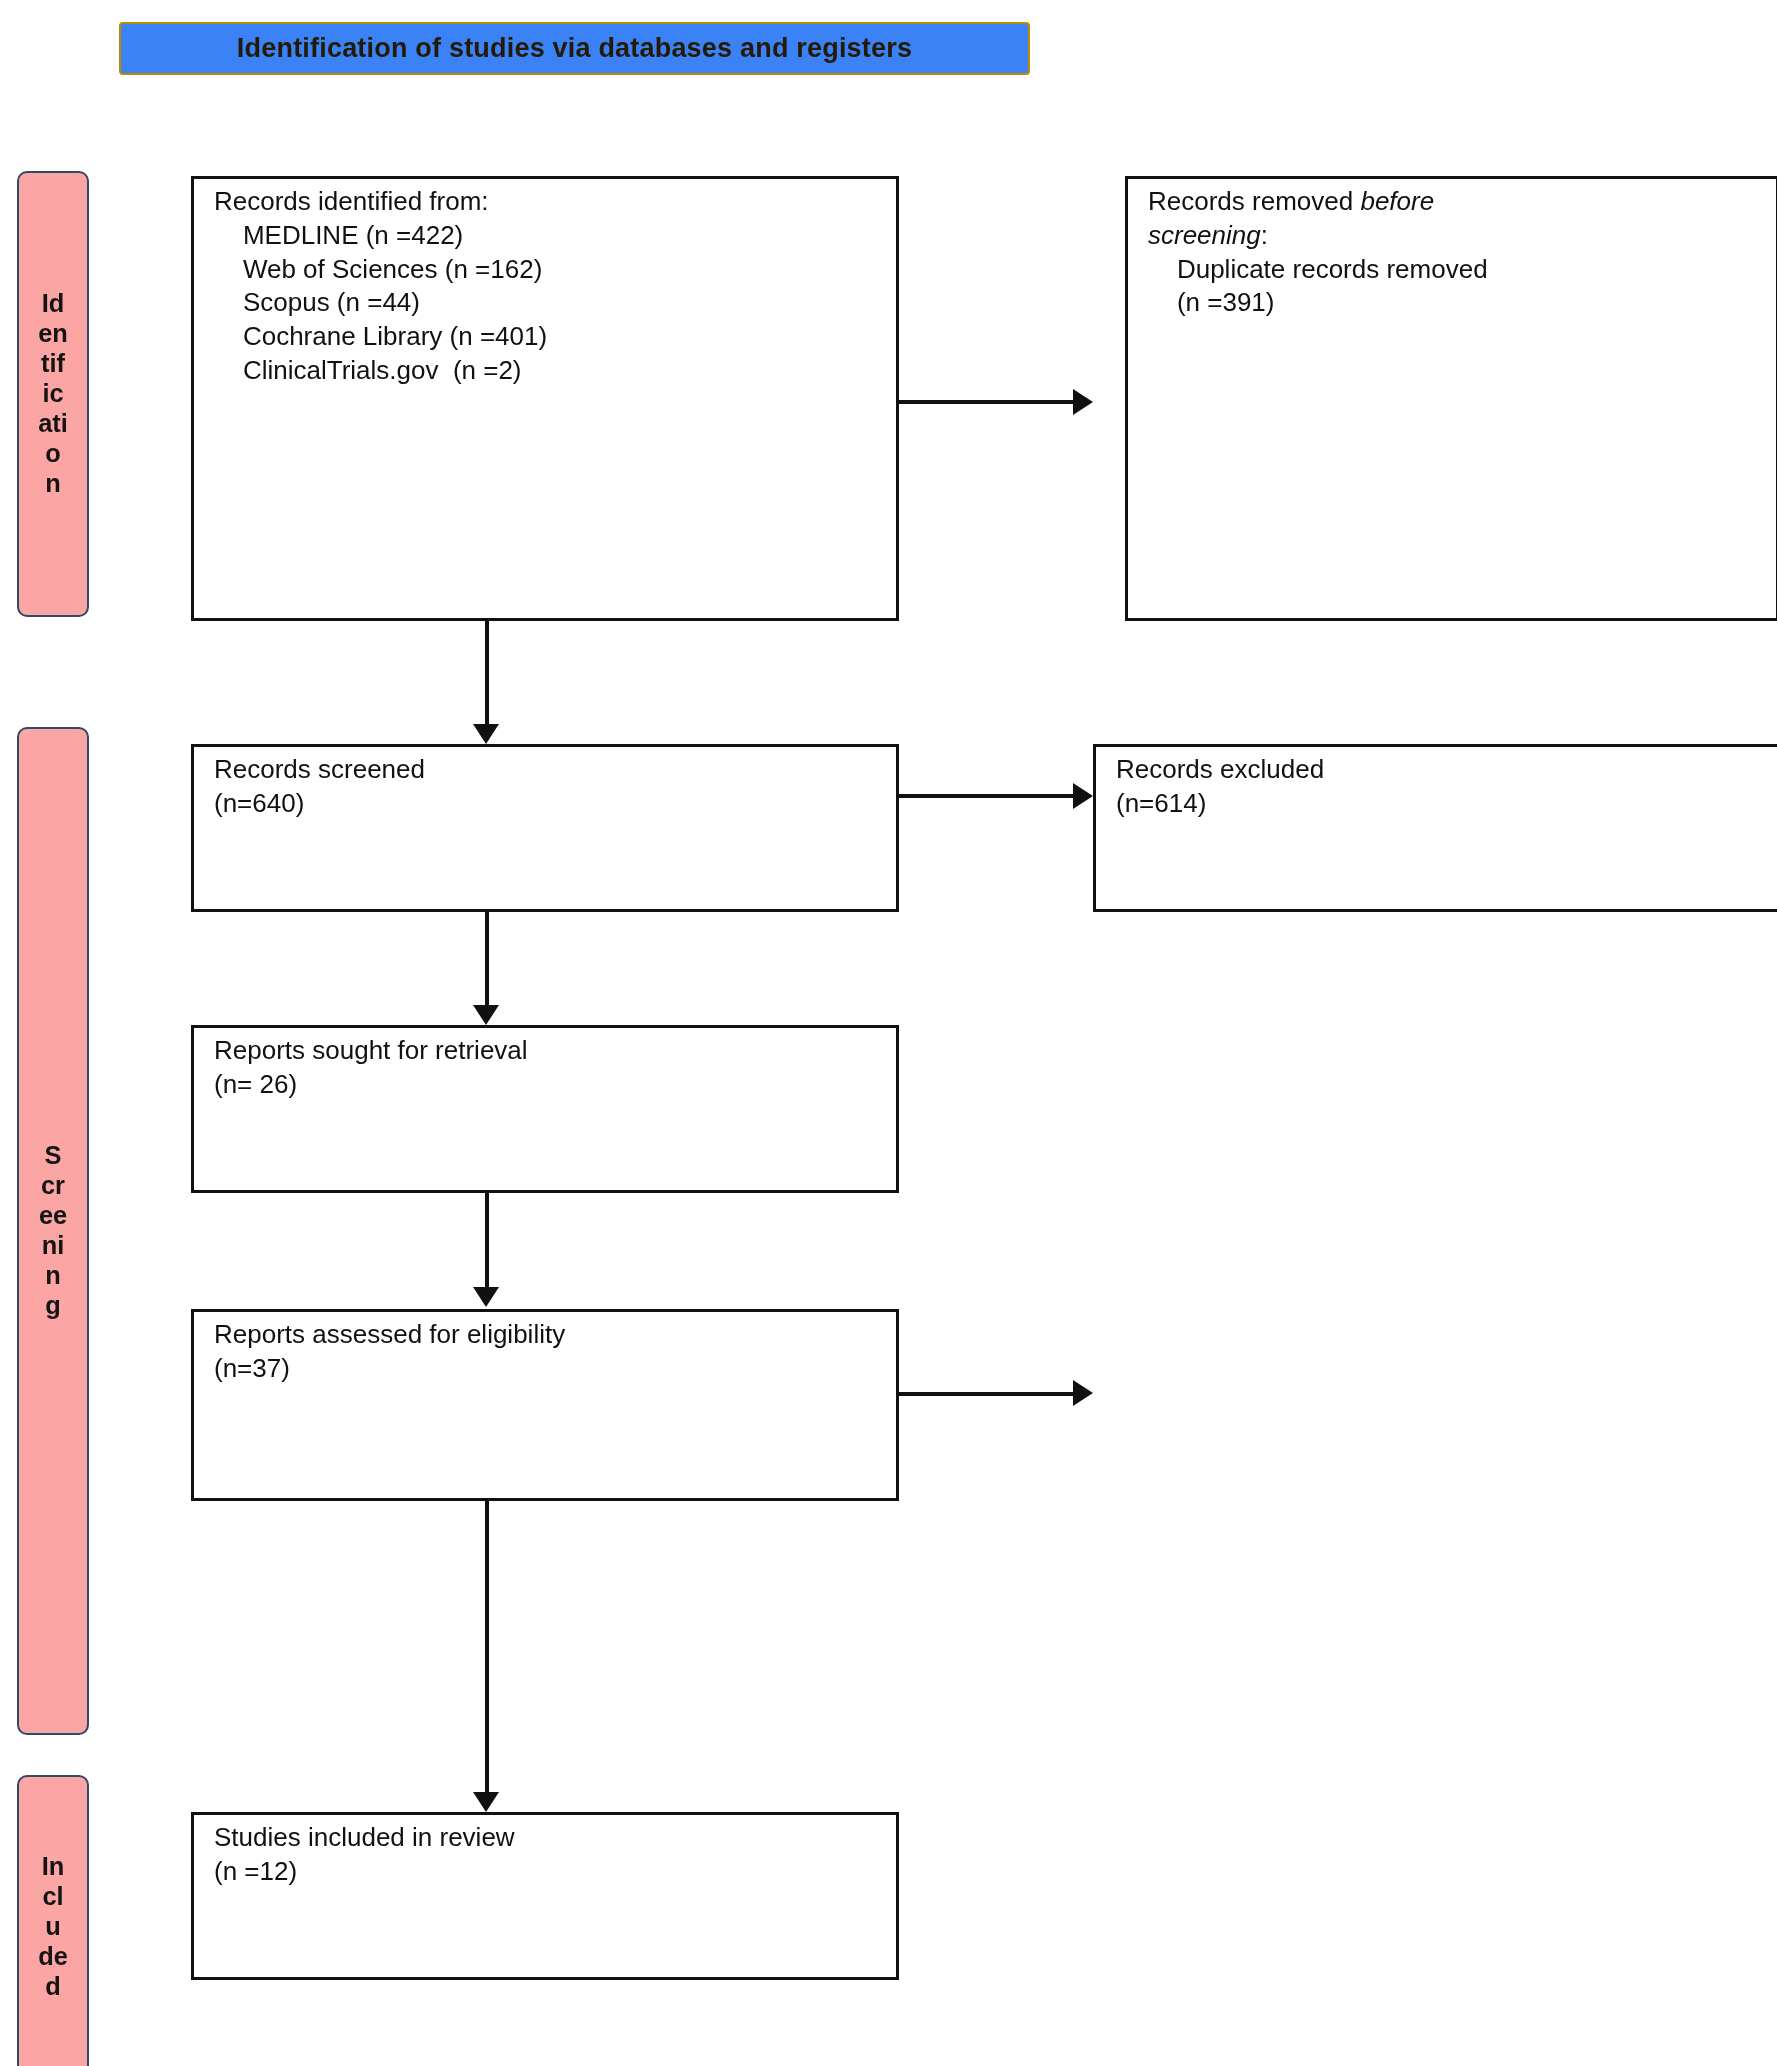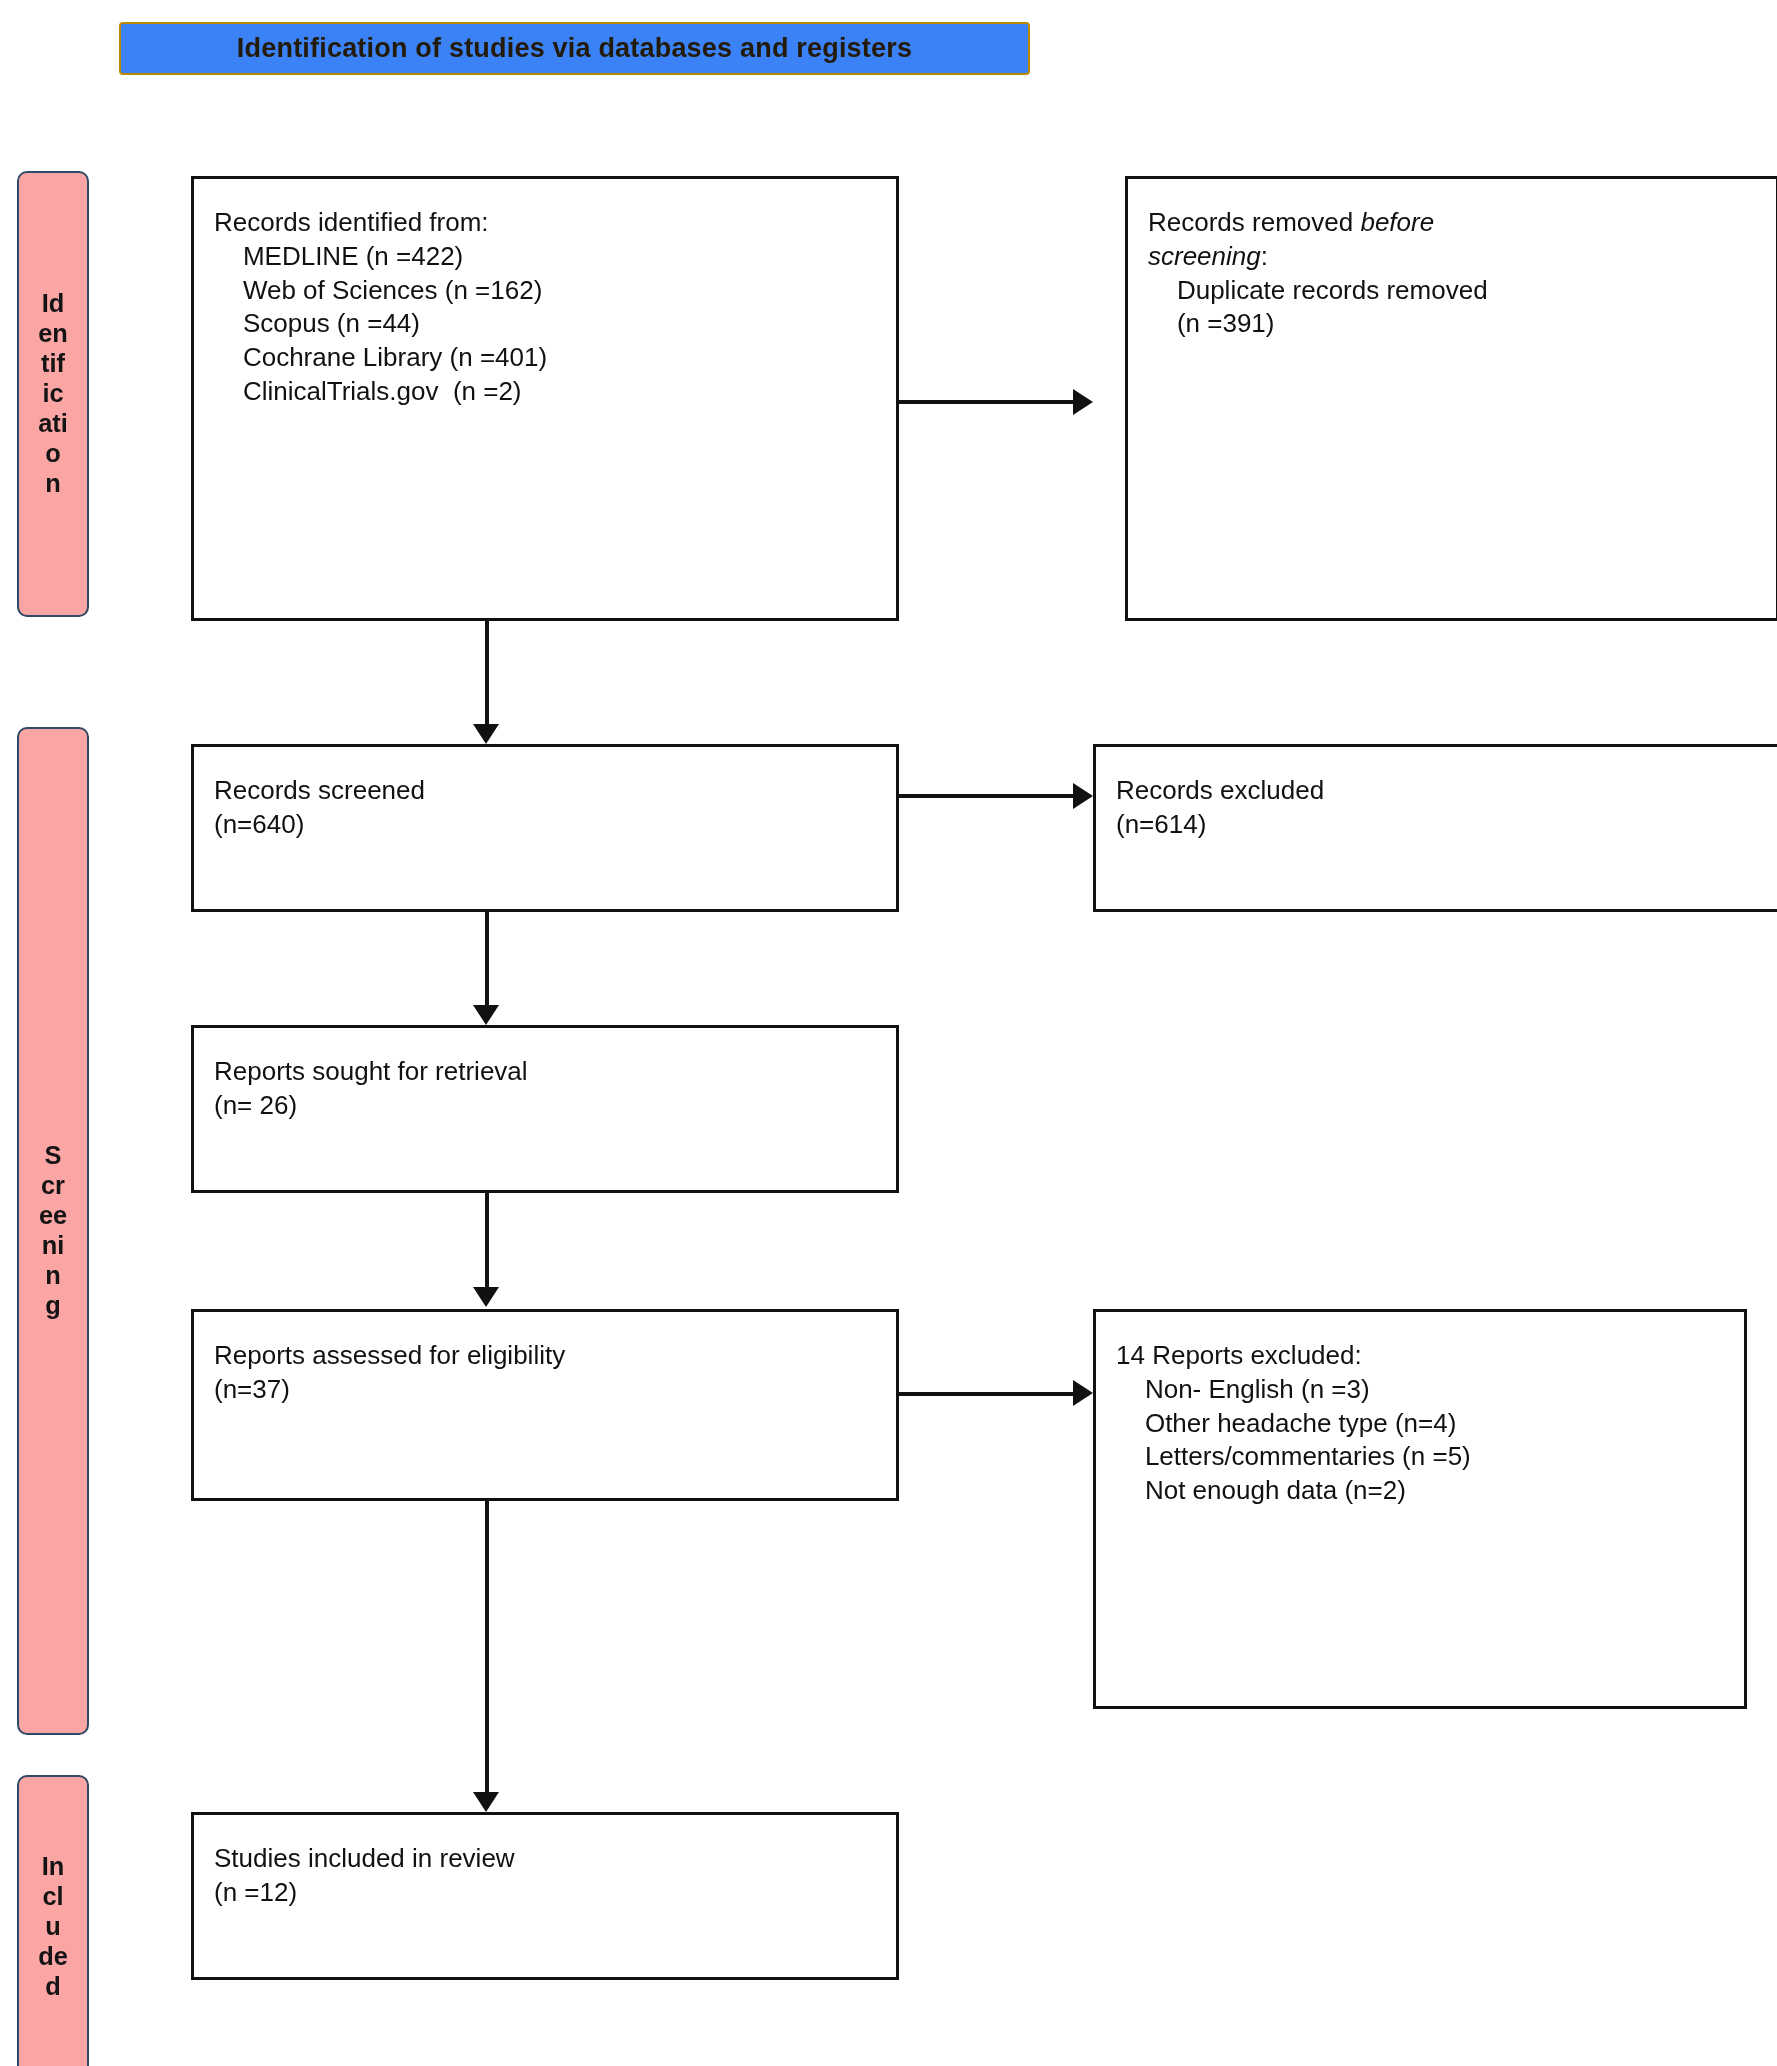--- a/index.html
+++ b/index.html
@@ -64,21 +64,21 @@
     overflow-wrap: break-word;
     white-space: normal;
   }
 
   
   .box {
     position: absolute;
     background: #ffffff;
     border: 3.1px solid #111111;
     box-sizing: border-box;
-    padding: 27px 20px;
+    padding: 6px 20px;
   }
   .box-body {
     font-size: 26px;
     line-height: 1.30;
     color: #111111;
     white-space: pre-wrap;
   }
   .box-body .ital { font-style: italic; }
 
   
@@ -174,27 +174,20 @@
   </div>
 
   <div class="vline" style="left:485px; top:1193px; height:99px;"></div>
   <div class="arrow-down" style="left:473px; top:1287px;"></div>
 
   <div class="box" style="left:191px; top:1309px; width:708px; height:192px;">
     <div class="box-body">Reports assessed for eligibility
 (n=37)</div>
   </div>
 
-  <div class="box" style="left:1093px; top:1309px; width:654px; height:400px;">
-    <div class="box-body">14 Reports excluded:
-    Non- English (n =3)
-    Other headache type (n=4)
-    Letters/commentaries (n =5)
-    Not enough data (n=2)</div>
-  </div>
 
   <div class="hline" style="left:899px; top:1392px; width:174px;"></div>
   <div class="arrow-right" style="left:1073px; top:1380px;"></div>
 
   <div class="vline" style="left:485px; top:1501px; height:296px;"></div>
   <div class="arrow-down" style="left:473px; top:1792px;"></div>
 
   <div class="box" style="left:191px; top:1812px; width:708px; height:168px;">
     <div class="box-body">Studies included in review
 (n =12)</div>

